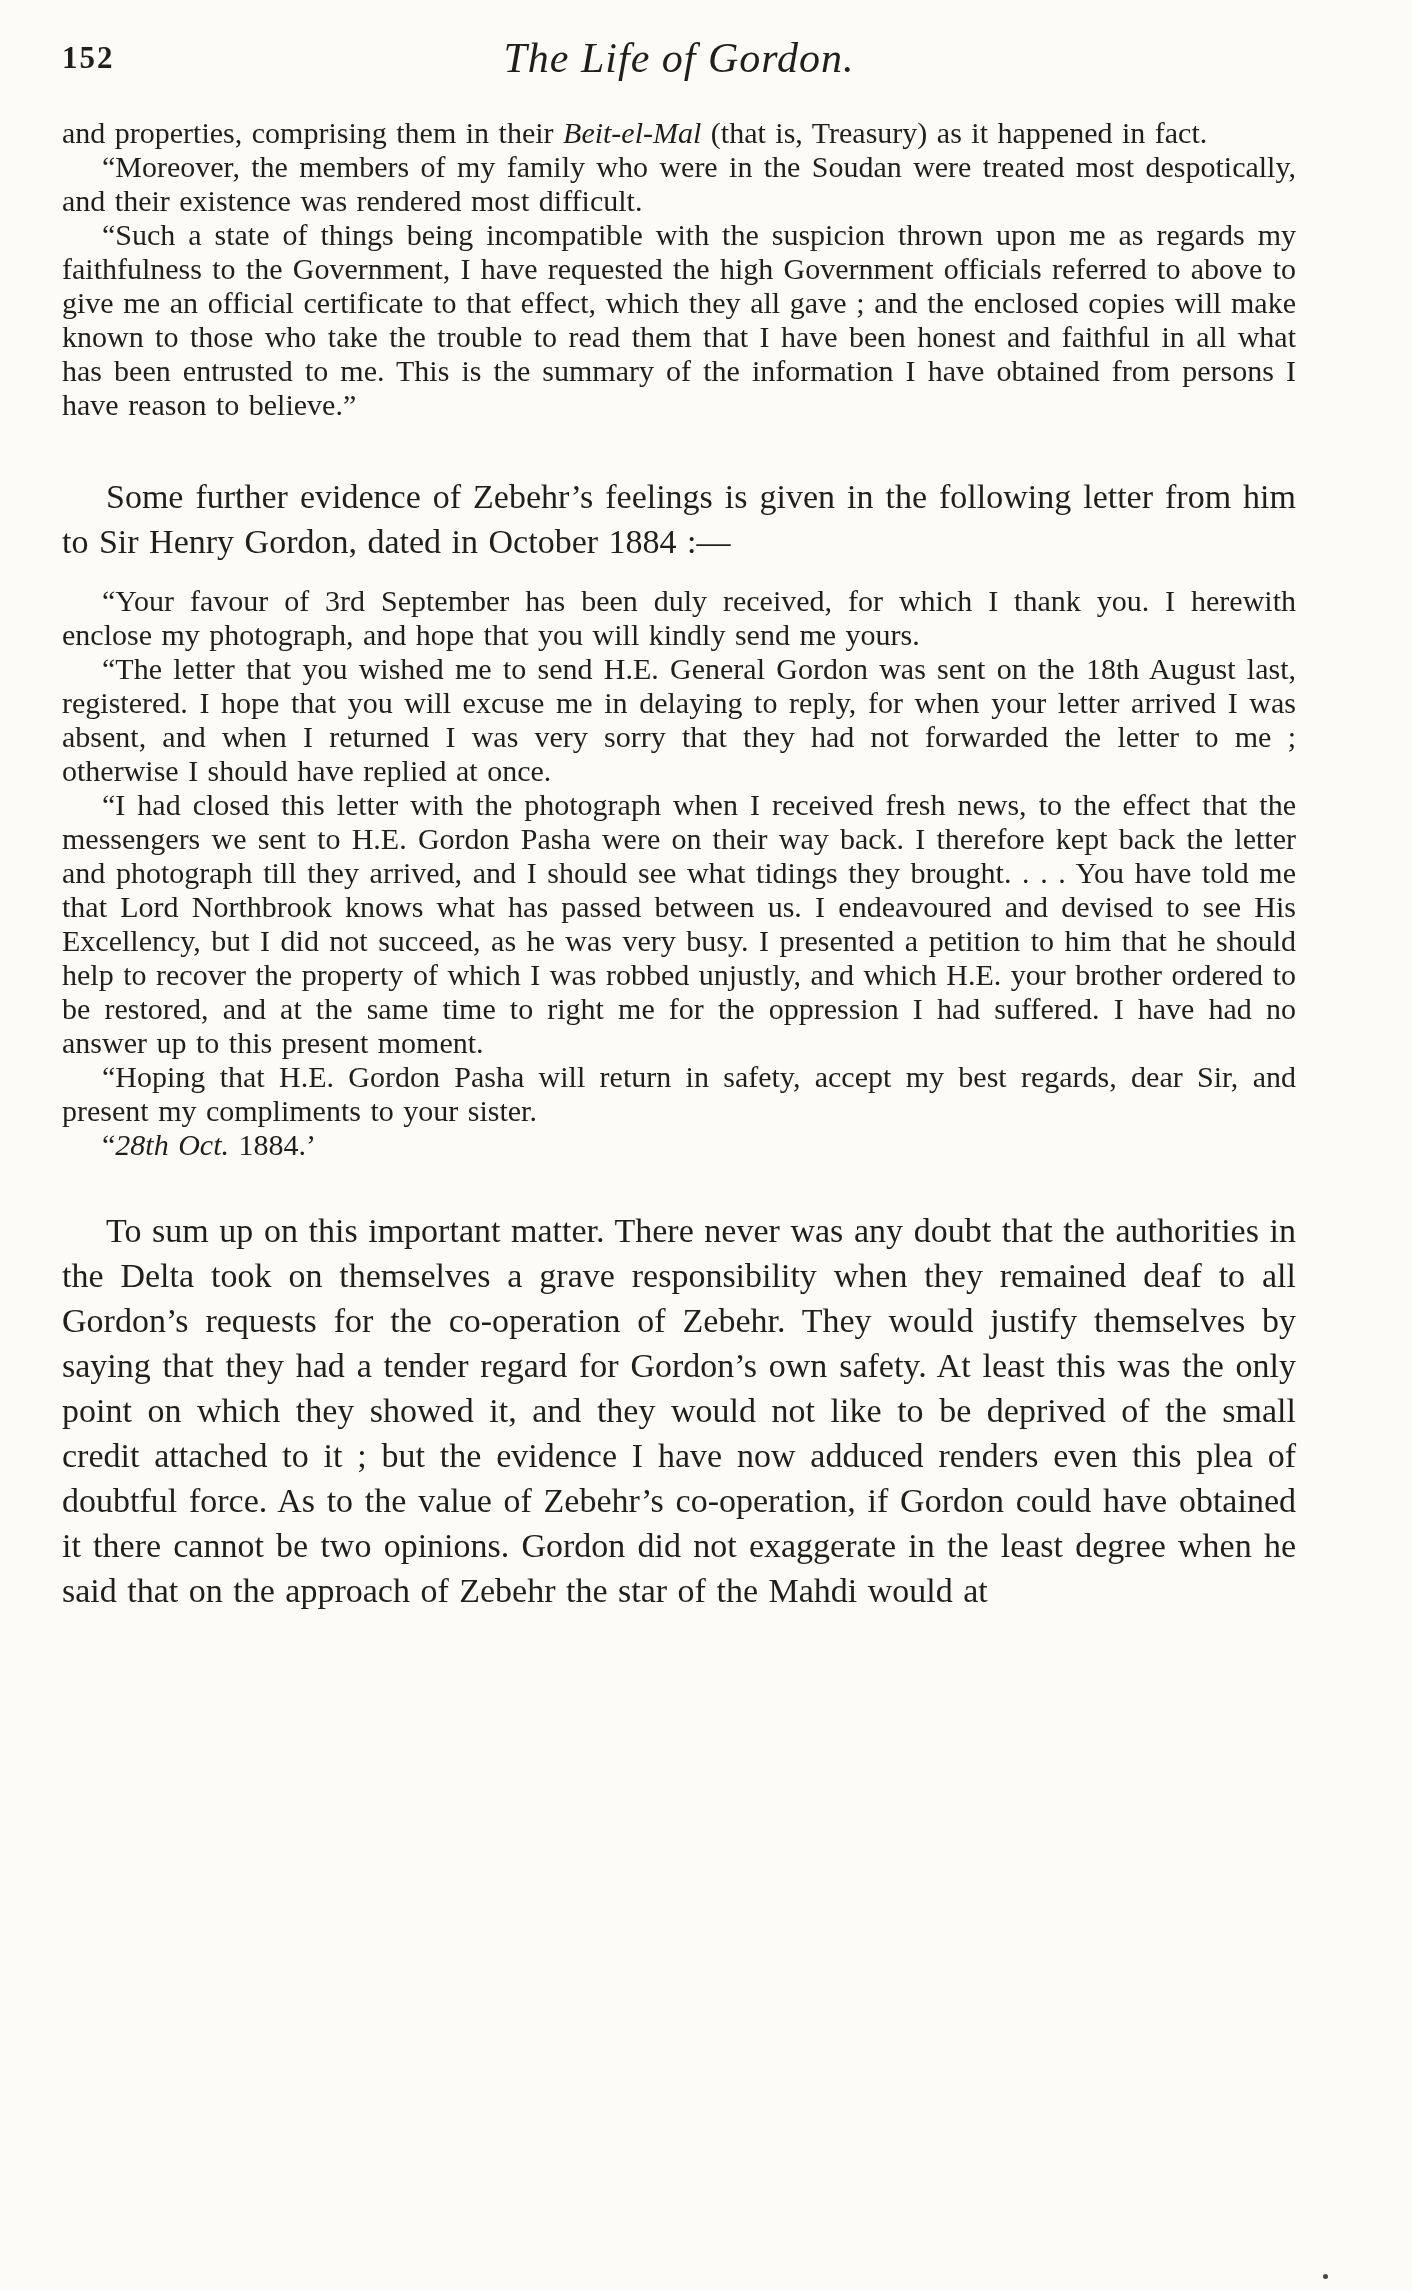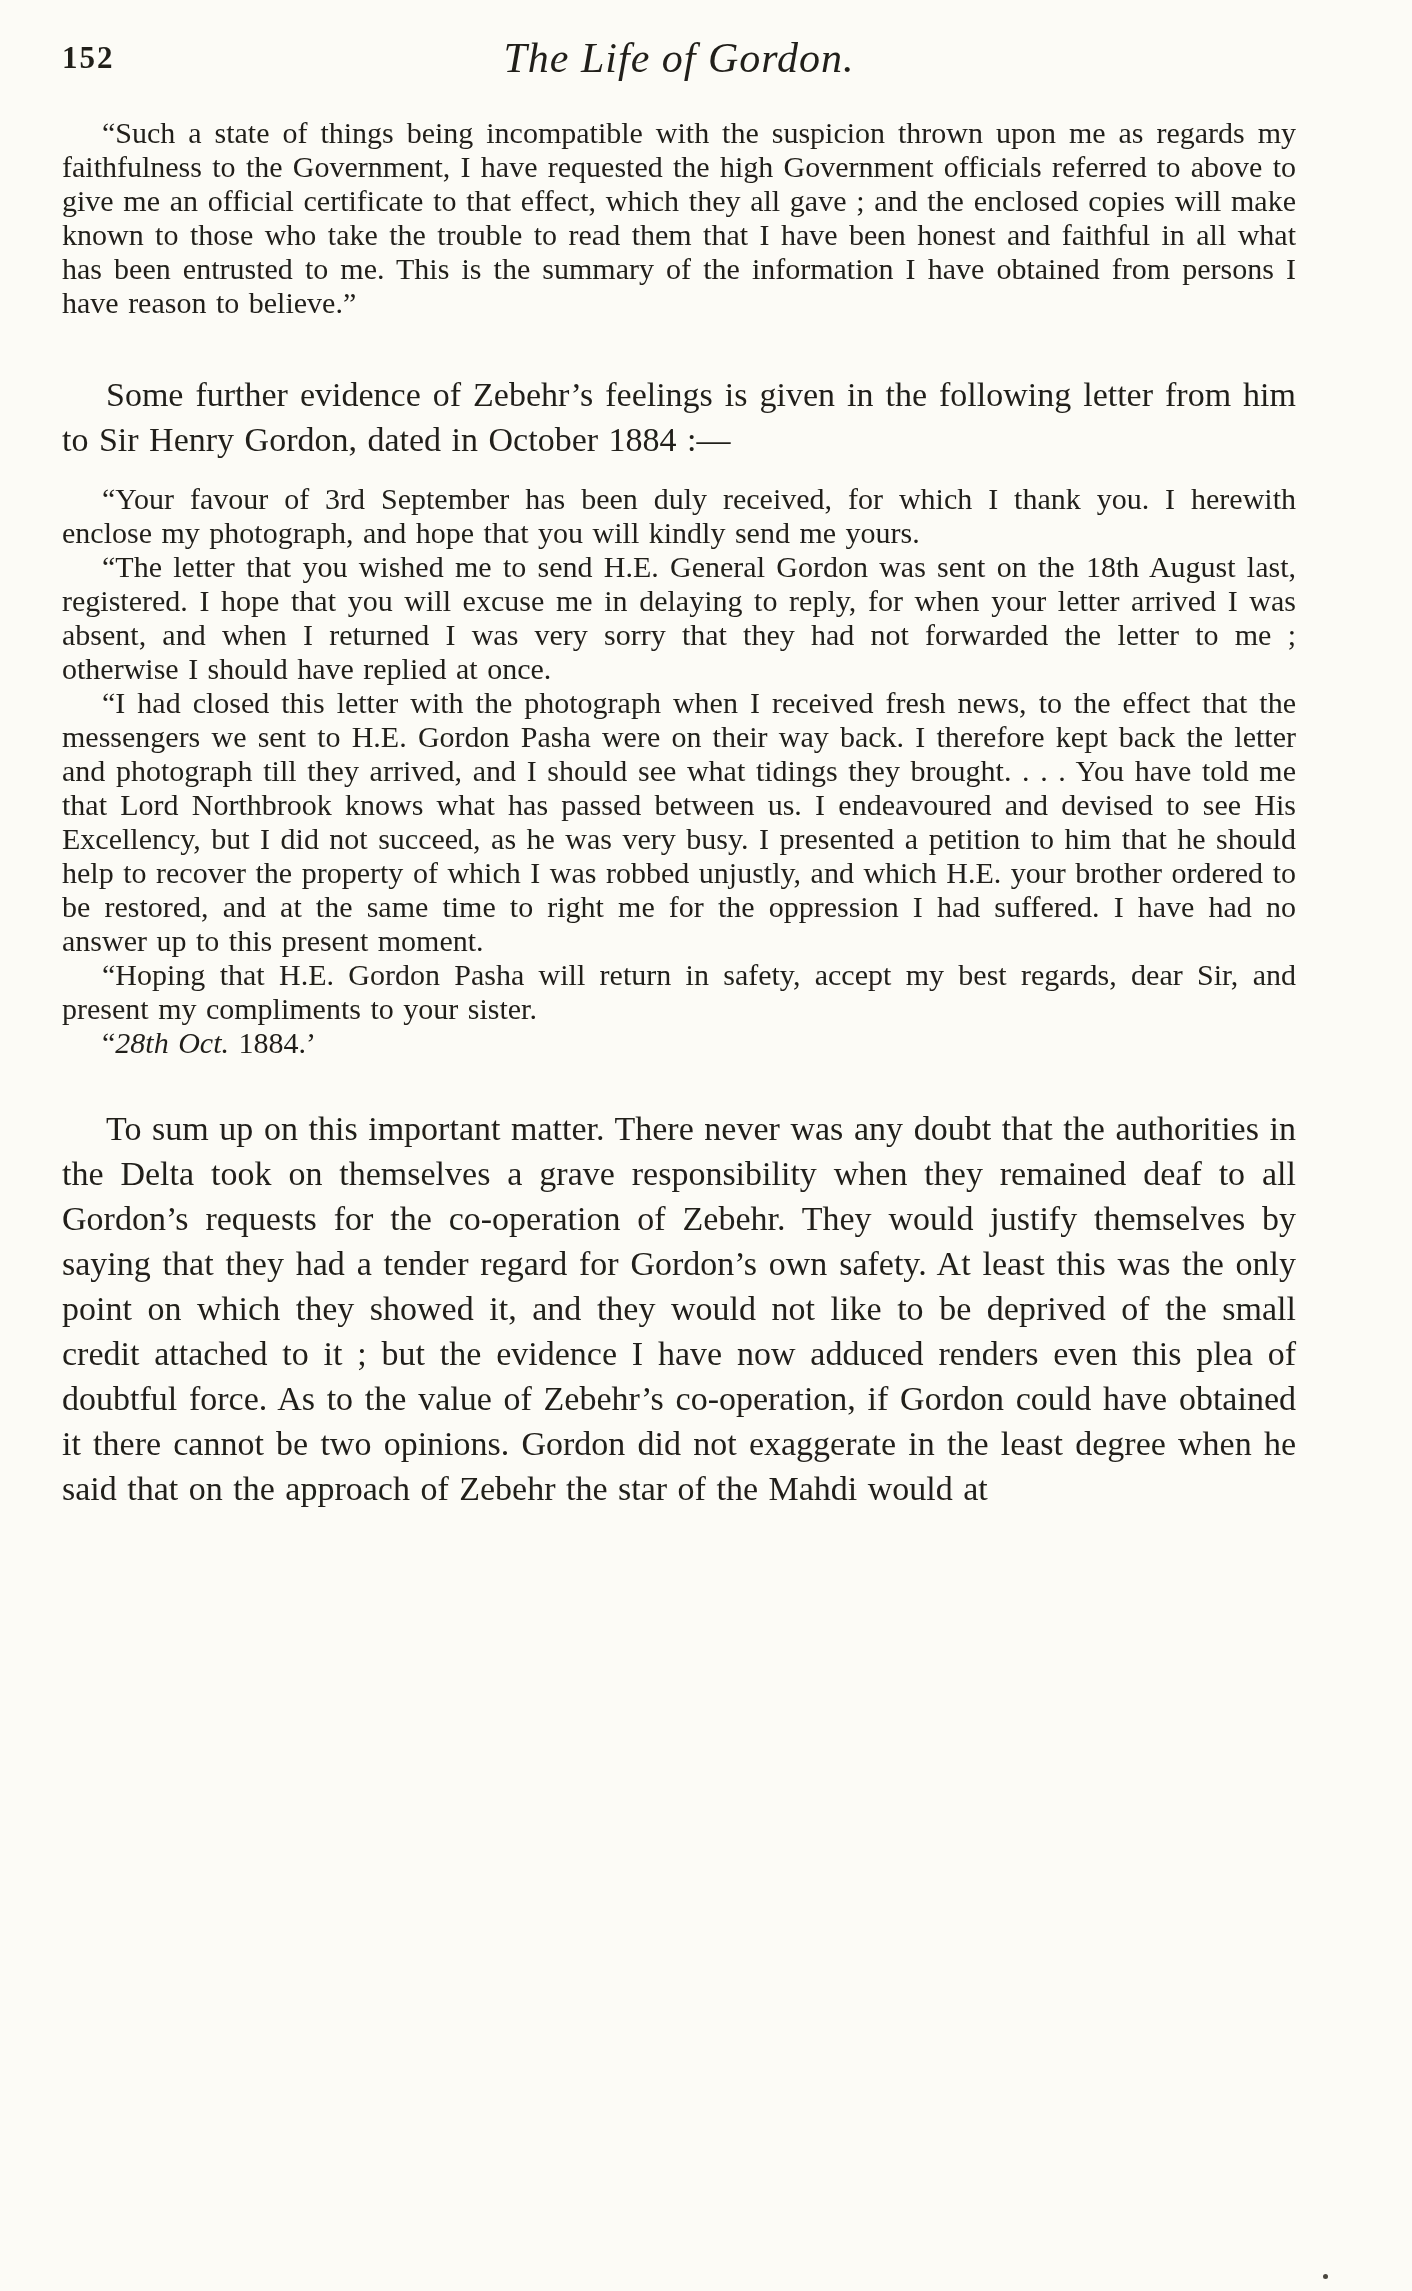--- a/index.html
+++ b/index.html
@@ -102,21 +102,23 @@
 
 <div class="page">
 
   <header class="page-header">
     <span class="page-number">152</span>
     <span class="book-title">The Life of Gordon.</span>
   </header>
 
   <main>
 
+    <p class="quote no-indent"><span>and properties, comprising them in their </span><i>Beit-el-Mal</i><span> (that is, Treasury) as it happened in fact.</span></p>
 
+    <p class="quote">“Moreover, the members of my family who were in the Soudan were treated most despotically, and their existence was rendered most difficult.</p>
 
     <p class="quote">“Such a state of things being incompatible with the suspicion thrown upon me as regards my faithfulness to the Government, I have requested the high Government officials referred to above to give me an official certificate to that effect, which they all gave ; and the enclosed copies will make known to those who take the trouble to read them that I have been honest and faithful in all what has been entrusted to me. This is the summary of the information I have obtained from persons I have reason to believe.”</p>
 
     <p class="narrative narrative-gap">Some further evidence of Zebehr’s feelings is given in the following letter from him to Sir Henry Gordon, dated in October 1884 :—</p>
 
     <p class="quote">“Your favour of 3rd September has been duly received, for which I thank you. I herewith enclose my photograph, and hope that you will kindly send me yours.</p>
 
     <p class="quote">“The letter that you wished me to send H.E. General Gordon was sent on the 18th August last, registered. I hope that you will excuse me in delaying to reply, for when your letter arrived I was absent, and when I returned I was very sorry that they had not forwarded the letter to me ; otherwise I should have replied at once.</p>
 
     <p class="quote">“I had closed this letter with the photograph when I received fresh news, to the effect that the messengers we sent to H.E. Gordon Pasha were on their way back. I therefore kept back the letter and photograph till they arrived, and I should see what tidings they brought. . . . You have told me that Lord Northbrook knows what has passed between us. I endeavoured and devised to see His Excellency, but I did not succeed, as he was very busy. I presented a petition to him that he should help to recover the property of which I was robbed unjustly, and which H.E. your brother ordered to be restored, and at the same time to right me for the oppression I had suffered. I have had no answer up to this present moment.</p>

